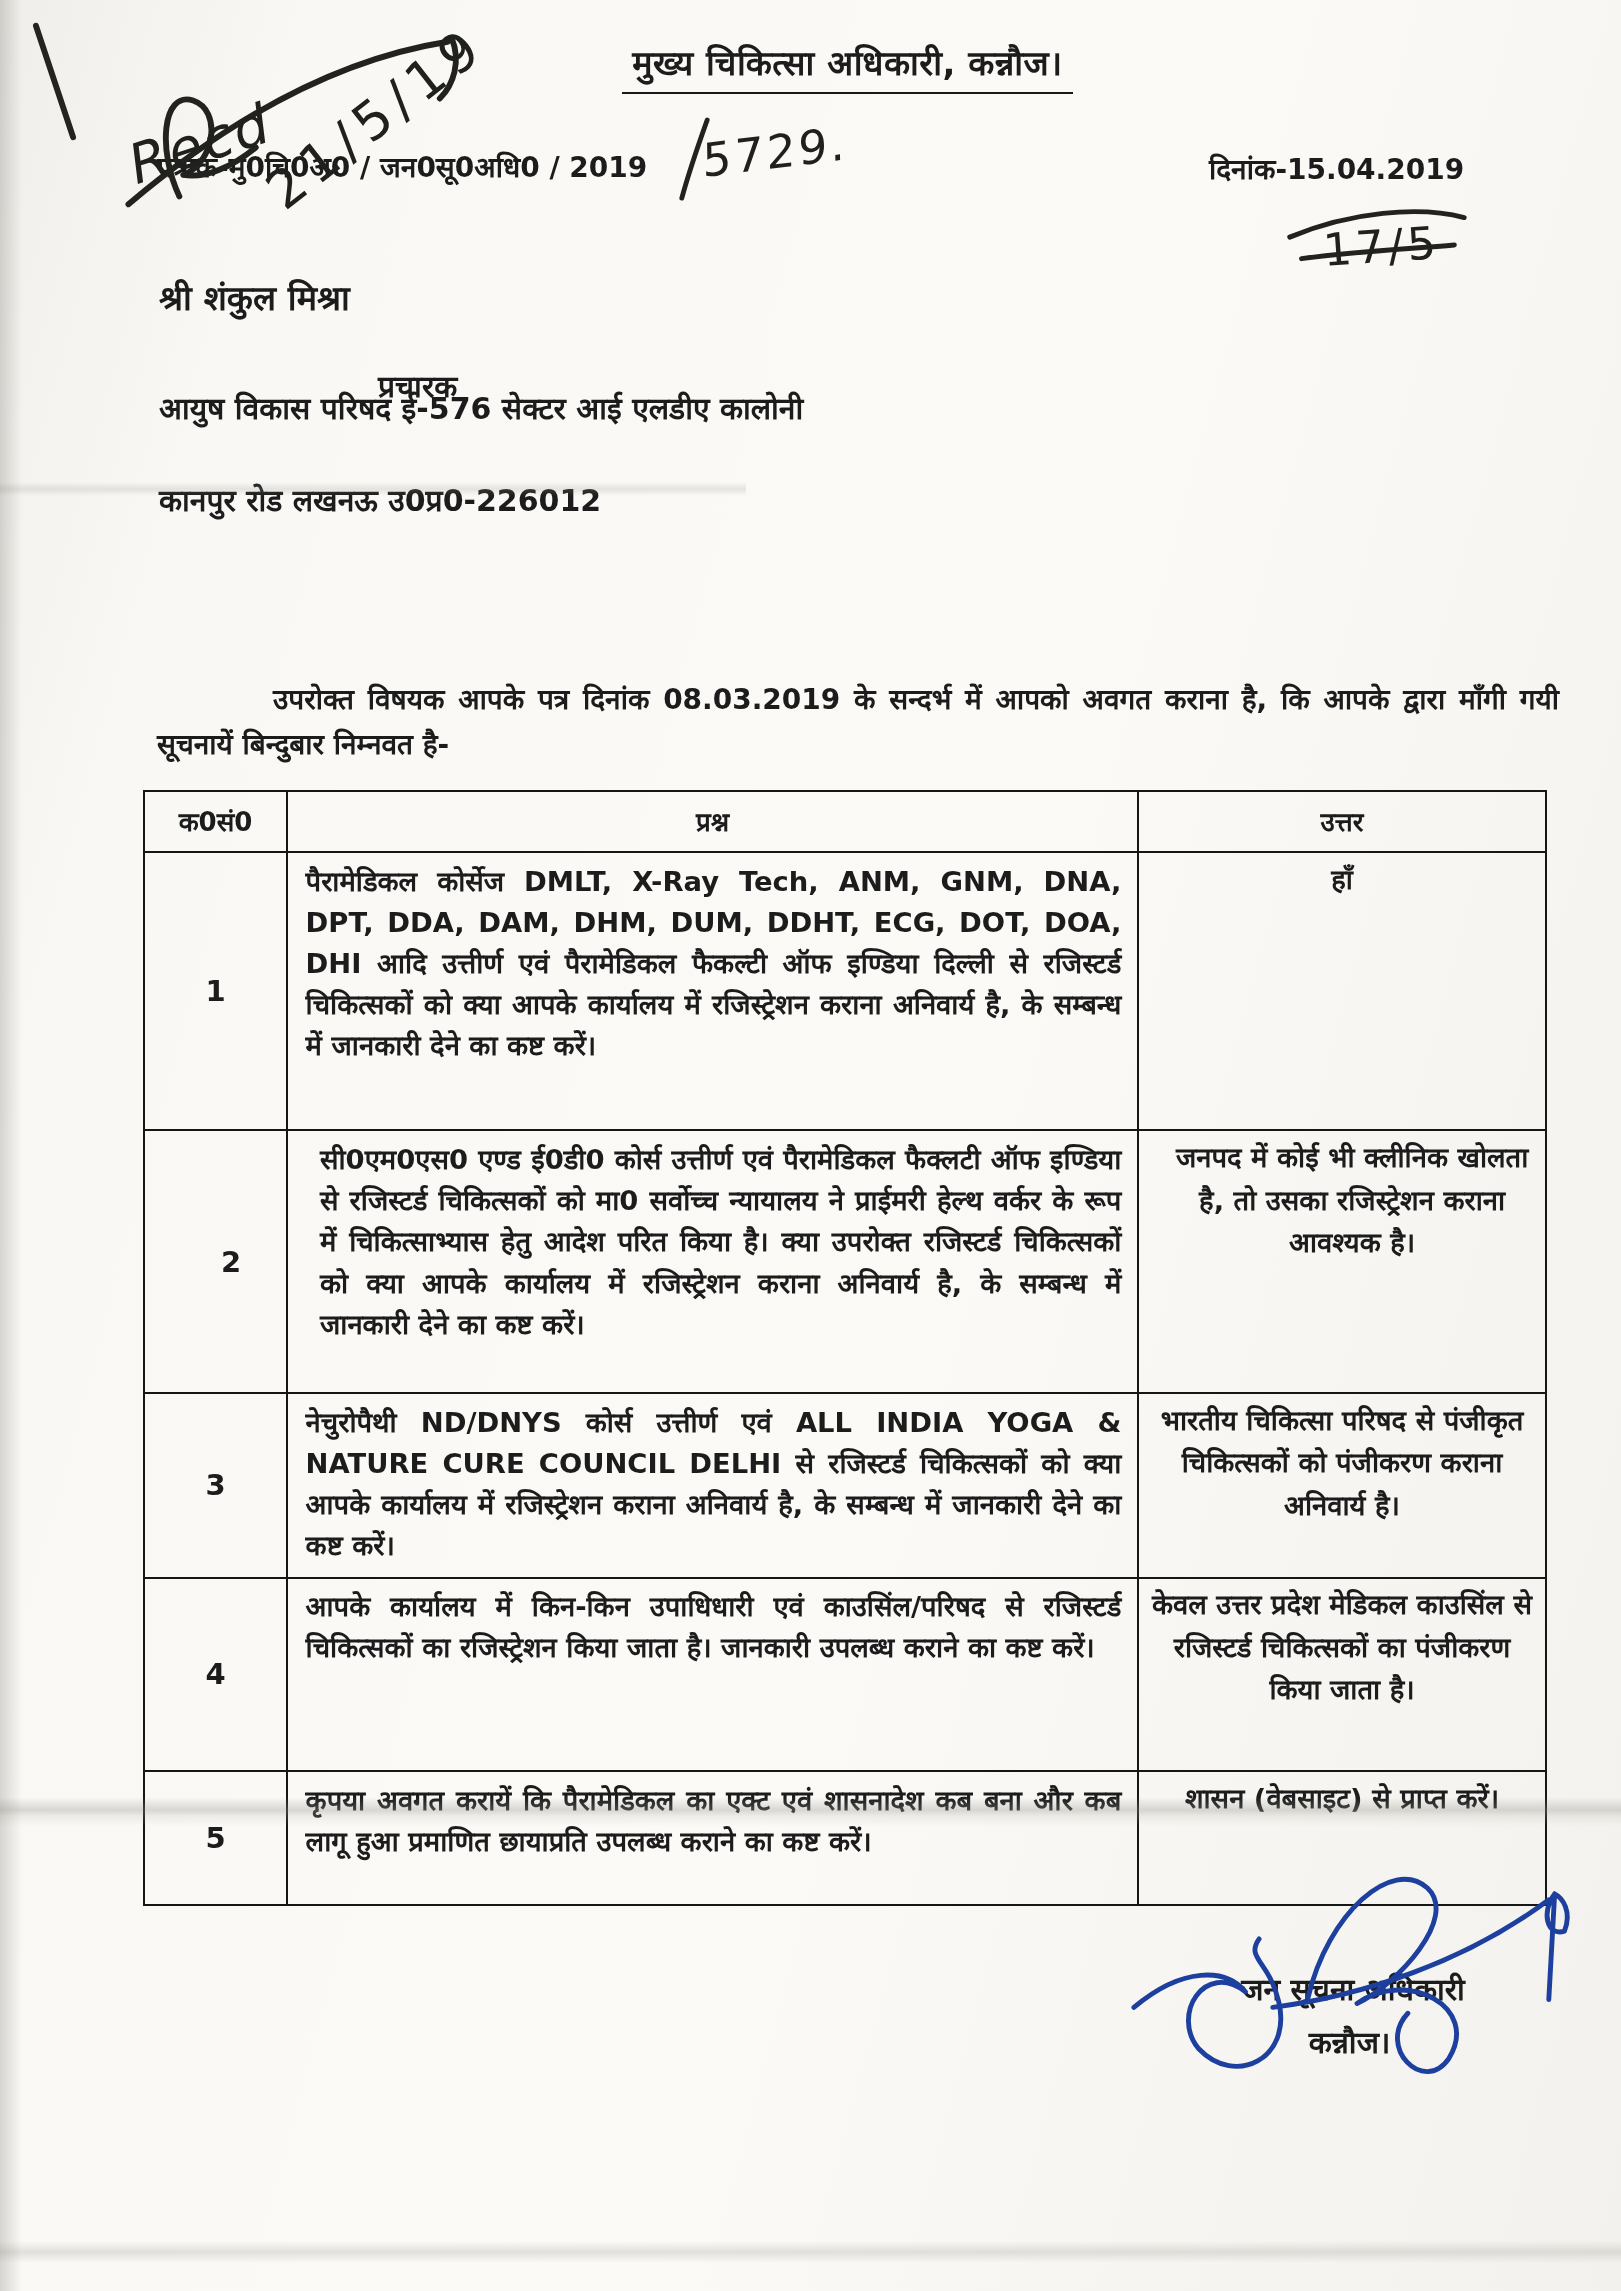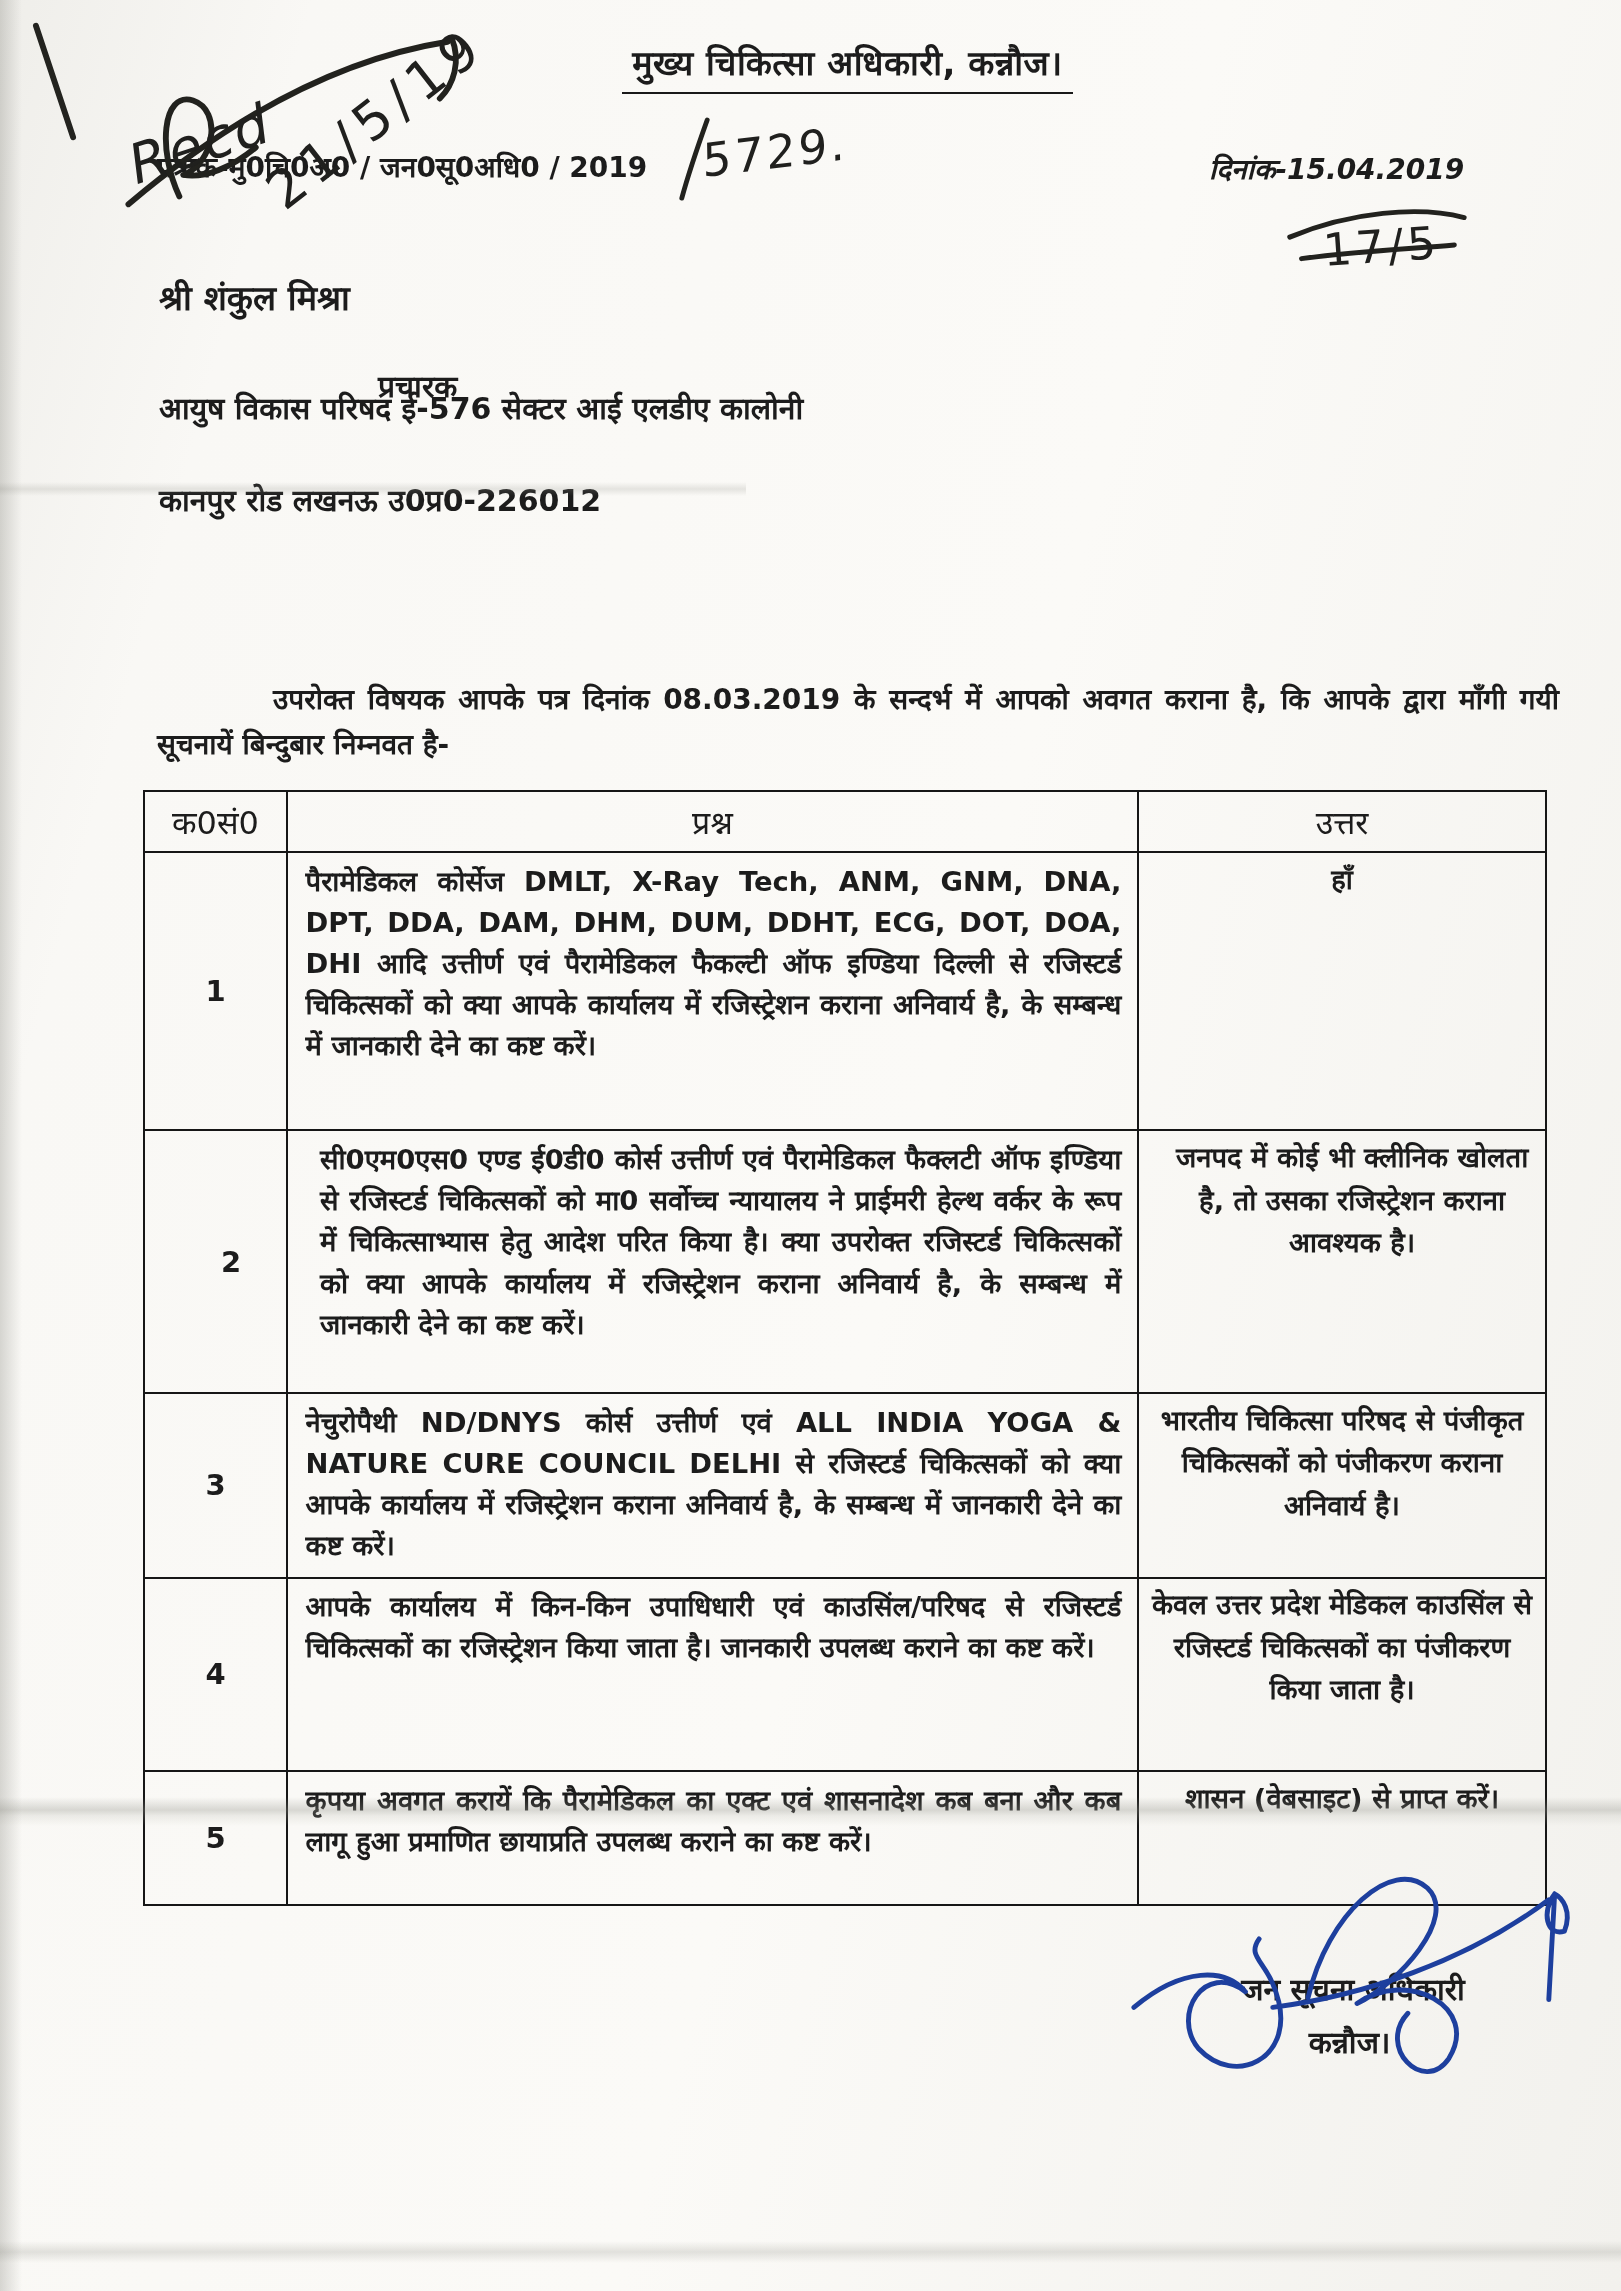--- a/index.html
+++ b/index.html
@@ -26,21 +26,21 @@
     background:linear-gradient(180deg, rgba(140,140,132,0) 0%, rgba(148,148,140,0.25) 50%, rgba(150,150,142,0) 100%); }
 
   .header-title { position:absolute; top:39px; left:0; width:100%; text-align:center; z-index:2; }
   .header-title span {
     display:inline-block; transform:translateX(37px);
     font-size:34px; font-weight:700; letter-spacing:0.5px;
     border-bottom:2.9px solid #191919; padding:0 9.8px 6.9px;
   }
 
   .ref-printed { position:absolute; top:147px; left:157px; font-size:28px; font-weight:600; z-index:2; }
-  .ref-date    { position:absolute; top:149px; left:1209px; font-size:28px; font-weight:600; z-index:2;font-style:italic; }
+  .ref-date    { position:absolute; top:149px; left:1209px; font-size:28px; font-weight:600; z-index:2; }
 
   .hand { color:#20201e; z-index:6; }
   .hand-number {
     position:absolute; top:125px; left:702px;
     font-size:46px; font-weight:400;
     transform:rotate(-7deg) skewX(-6deg); letter-spacing:2.9px;
   }
   .hand-number-slash { position:absolute; top:114px; left:674px; z-index:6; }
   .recd-wrap { position:absolute; top:21.6px; left:103px; width:421px; height:201px; z-index:6; }
   .recd-word { position:absolute; top:90px; left:23.5px; font-size:55px; font-style:italic;
@@ -66,21 +66,21 @@
     font-size:28px; font-weight:600; line-height:1.6; text-align:justify; text-indent:116px;
   }
 
   table.rti {
     position:absolute; top:790px; left:143px;
     border-collapse:collapse; table-layout:fixed; width:1402px;
     z-index:2; background:transparent;
   }
   table.rti th, table.rti td { border:2.9px solid #161616; }
   table.rti th {
-    font-size:32px; font-weight:400; text-align:center; padding:5.9px 3.9px; height:47px;margin-top:21px;
+    font-size:26px; font-weight:700; text-align:center; padding:5.9px 3.9px; height:47px;margin-top:21px;
   }
   td.sno { text-align:center; vertical-align:middle; font-size:29px; font-weight:600; }
   td.q {
     vertical-align:top; text-align:justify; padding:7.8px 15.7px 7.8px 17.6px;
     font-size:27.4px; font-weight:600; line-height:1.5;
   }
   td.a {
     vertical-align:top; text-align:center; padding:5.9px 11.8px;
     font-size:27.4px; font-weight:600; line-height:1.55;
   }

